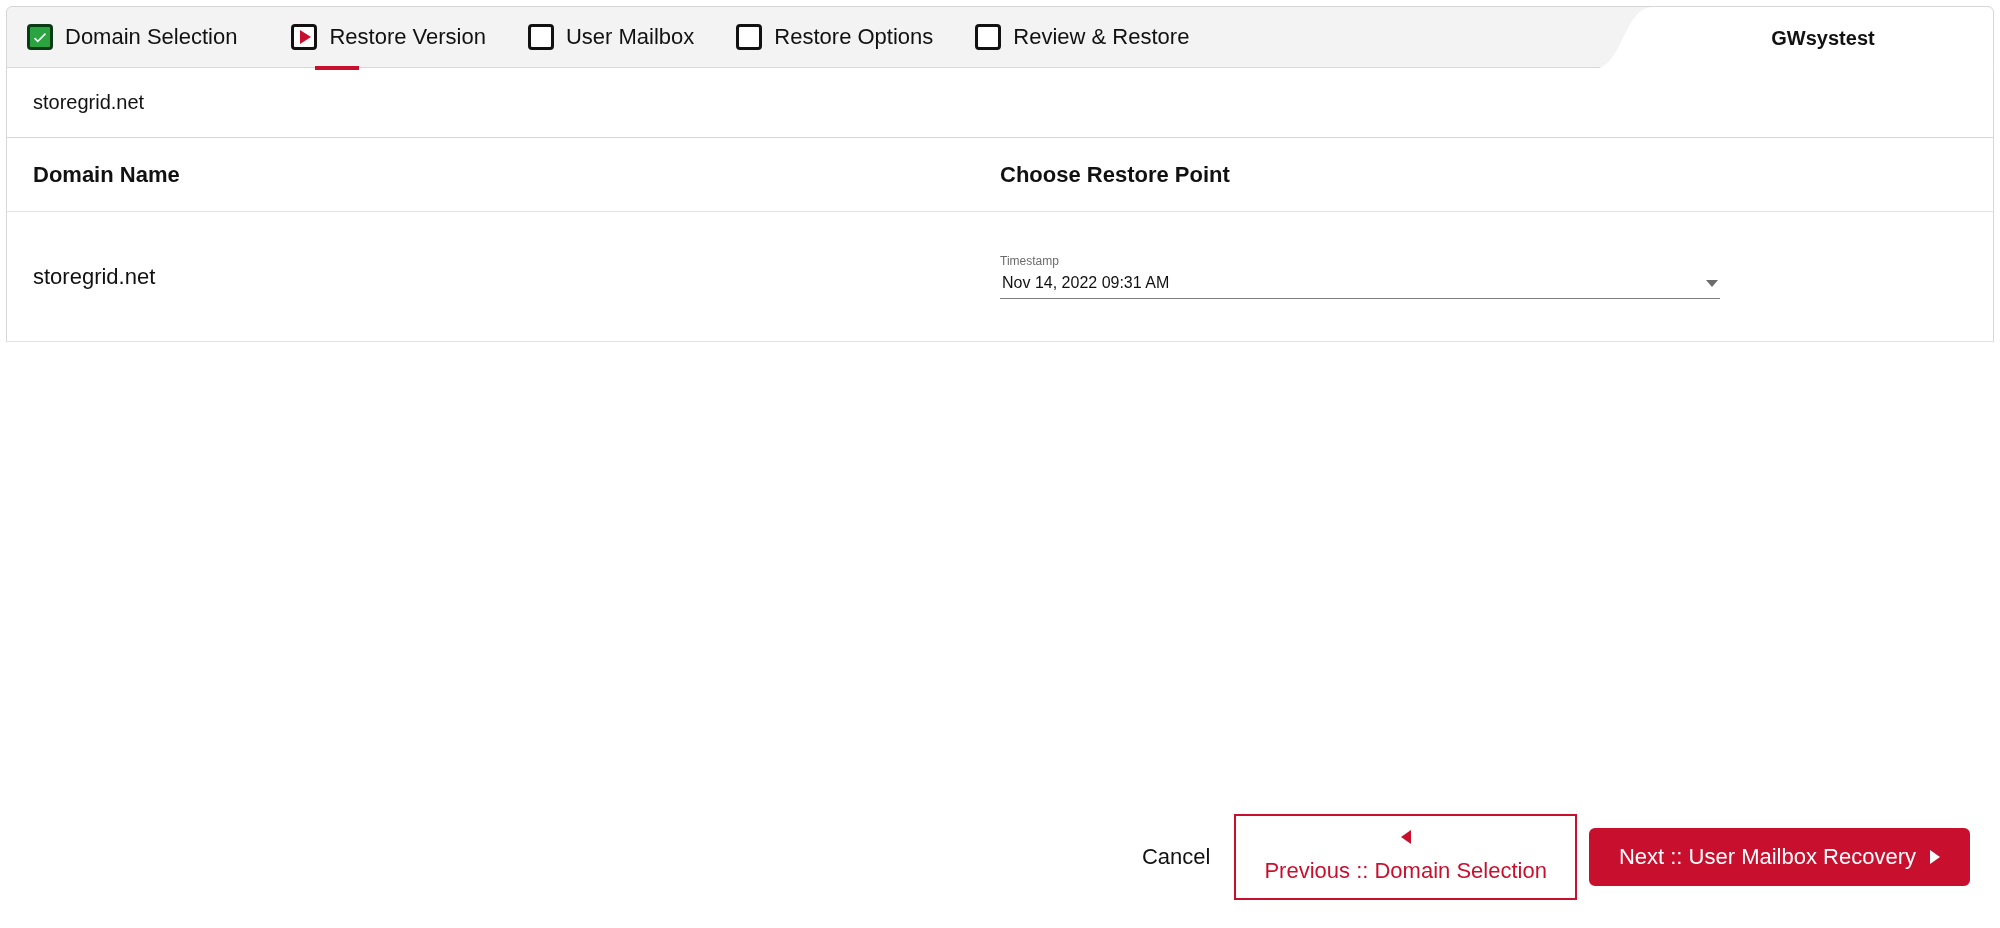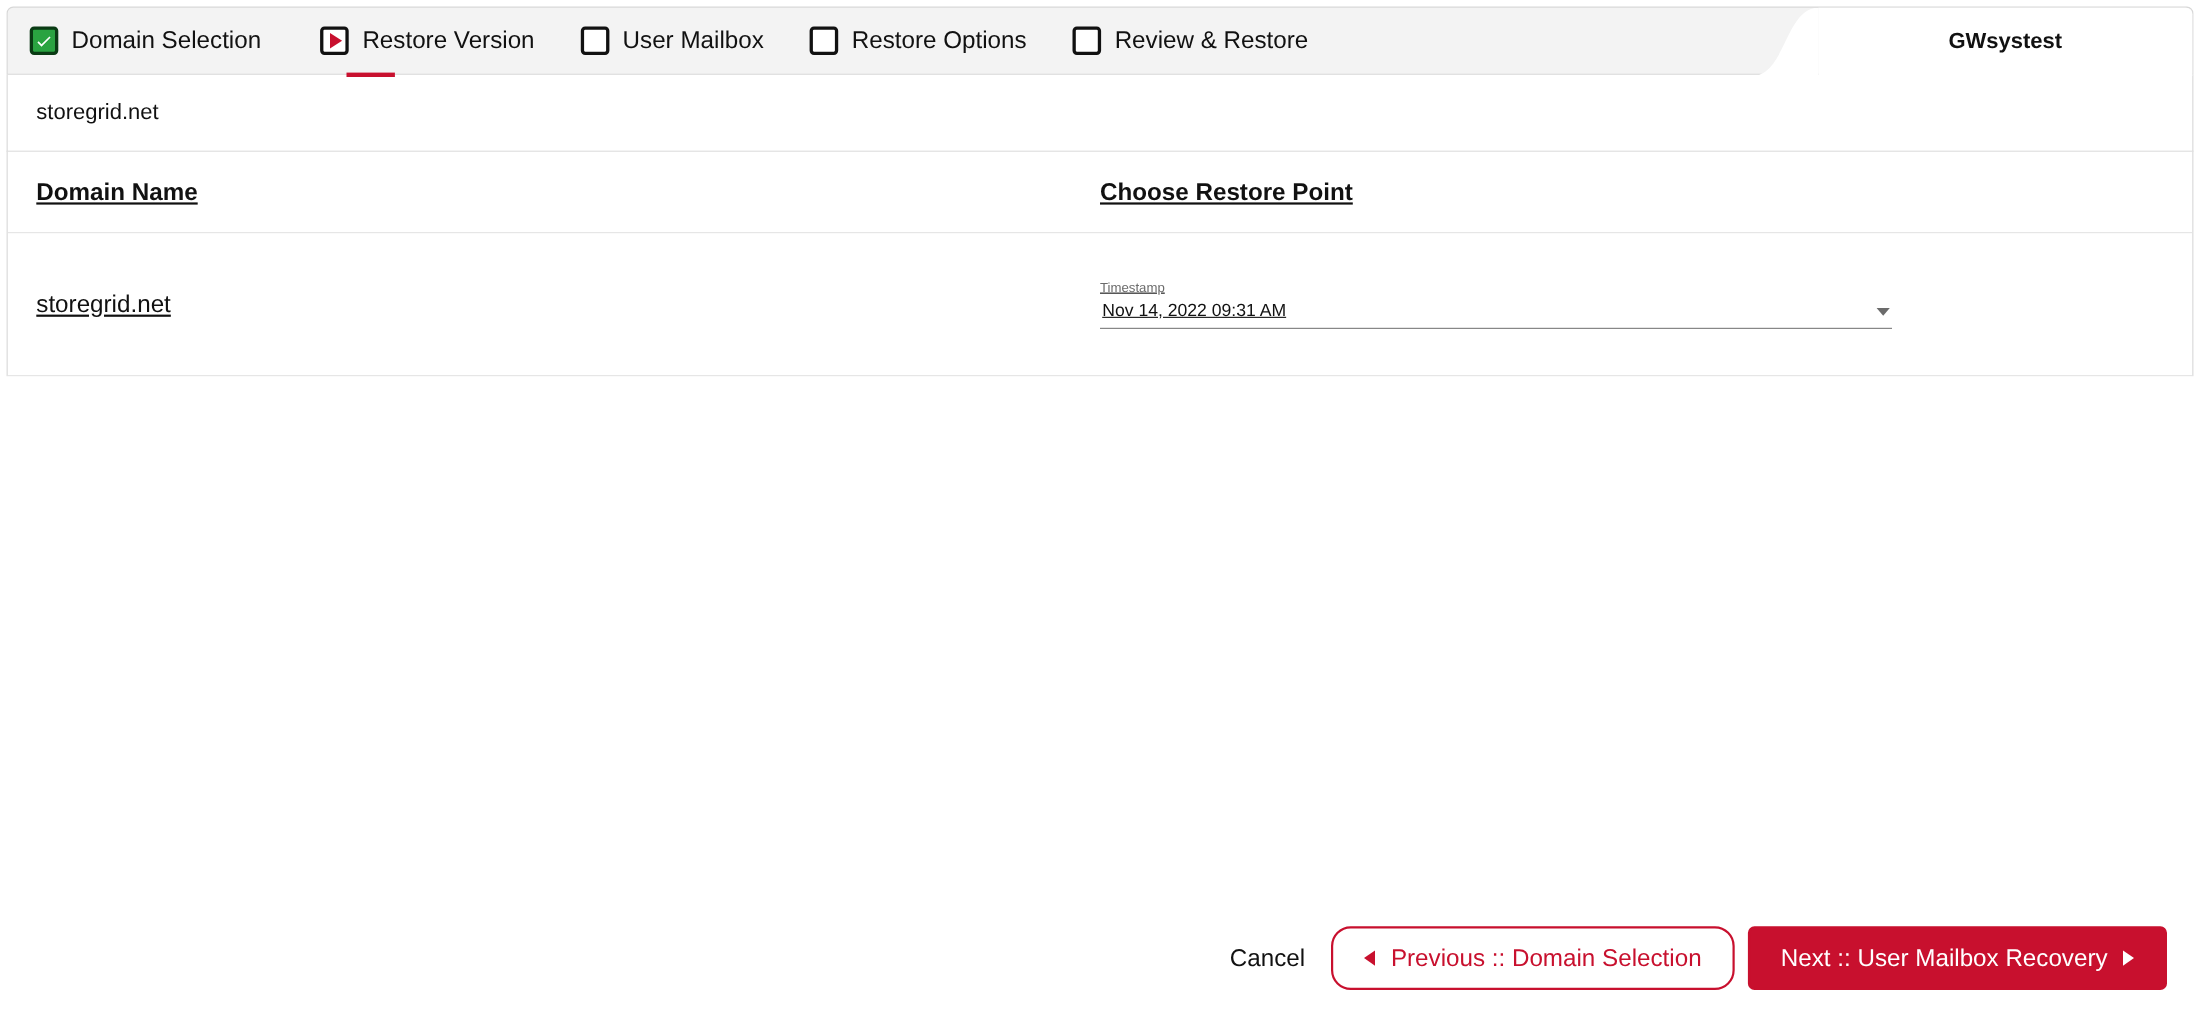--- a/index.html
+++ b/index.html
@@ -87,21 +87,20 @@
     font-size:22px;
   }
   .title-row .right{font-size:20px;color:#111;}
 
   
   .panel{
     margin:0 6px;
     border-left:1px solid var(--border);
     border-right:1px solid var(--border);
     background:#fff;
-    text-decoration:underline;
   }
   .columns-header{
     display:flex;
     padding:0 26px;
     height:74px;
     align-items:center;
     border-bottom:1px solid #e4e4e4;
     font-size:22px;
     font-weight:600;
   }
@@ -145,23 +144,23 @@
     display:flex;
     align-items:center;
     gap:12px;
   }
   .btn-text{
     font-size:22px;color:#111;background:none;border:none;cursor:pointer;
     padding:0 12px;
   }
   .btn-outline{
     font-size:22px;color:var(--accent-red);background:#fff;
-    border:2px solid var(--accent-red);border-radius:18px;
+    border:2px solid var(--accent-red);border-radius:0;
     padding:14px 28px;cursor:pointer;
-    display:flex;align-items:center;gap:14px;
+    display:flex;align-items:center;gap:14px;flex-direction:column;
   }
   .btn-fill{
     font-size:22px;color:#fff;background:var(--accent-red);
     border:2px solid var(--accent-red);border-radius:6px;
     padding:14px 28px;cursor:pointer;
     display:flex;align-items:center;gap:14px;
   }
   .tri-left{
     width:0;height:0;border-right:10px solid currentColor;
     border-top:7px solid transparent;border-bottom:7px solid transparent;

